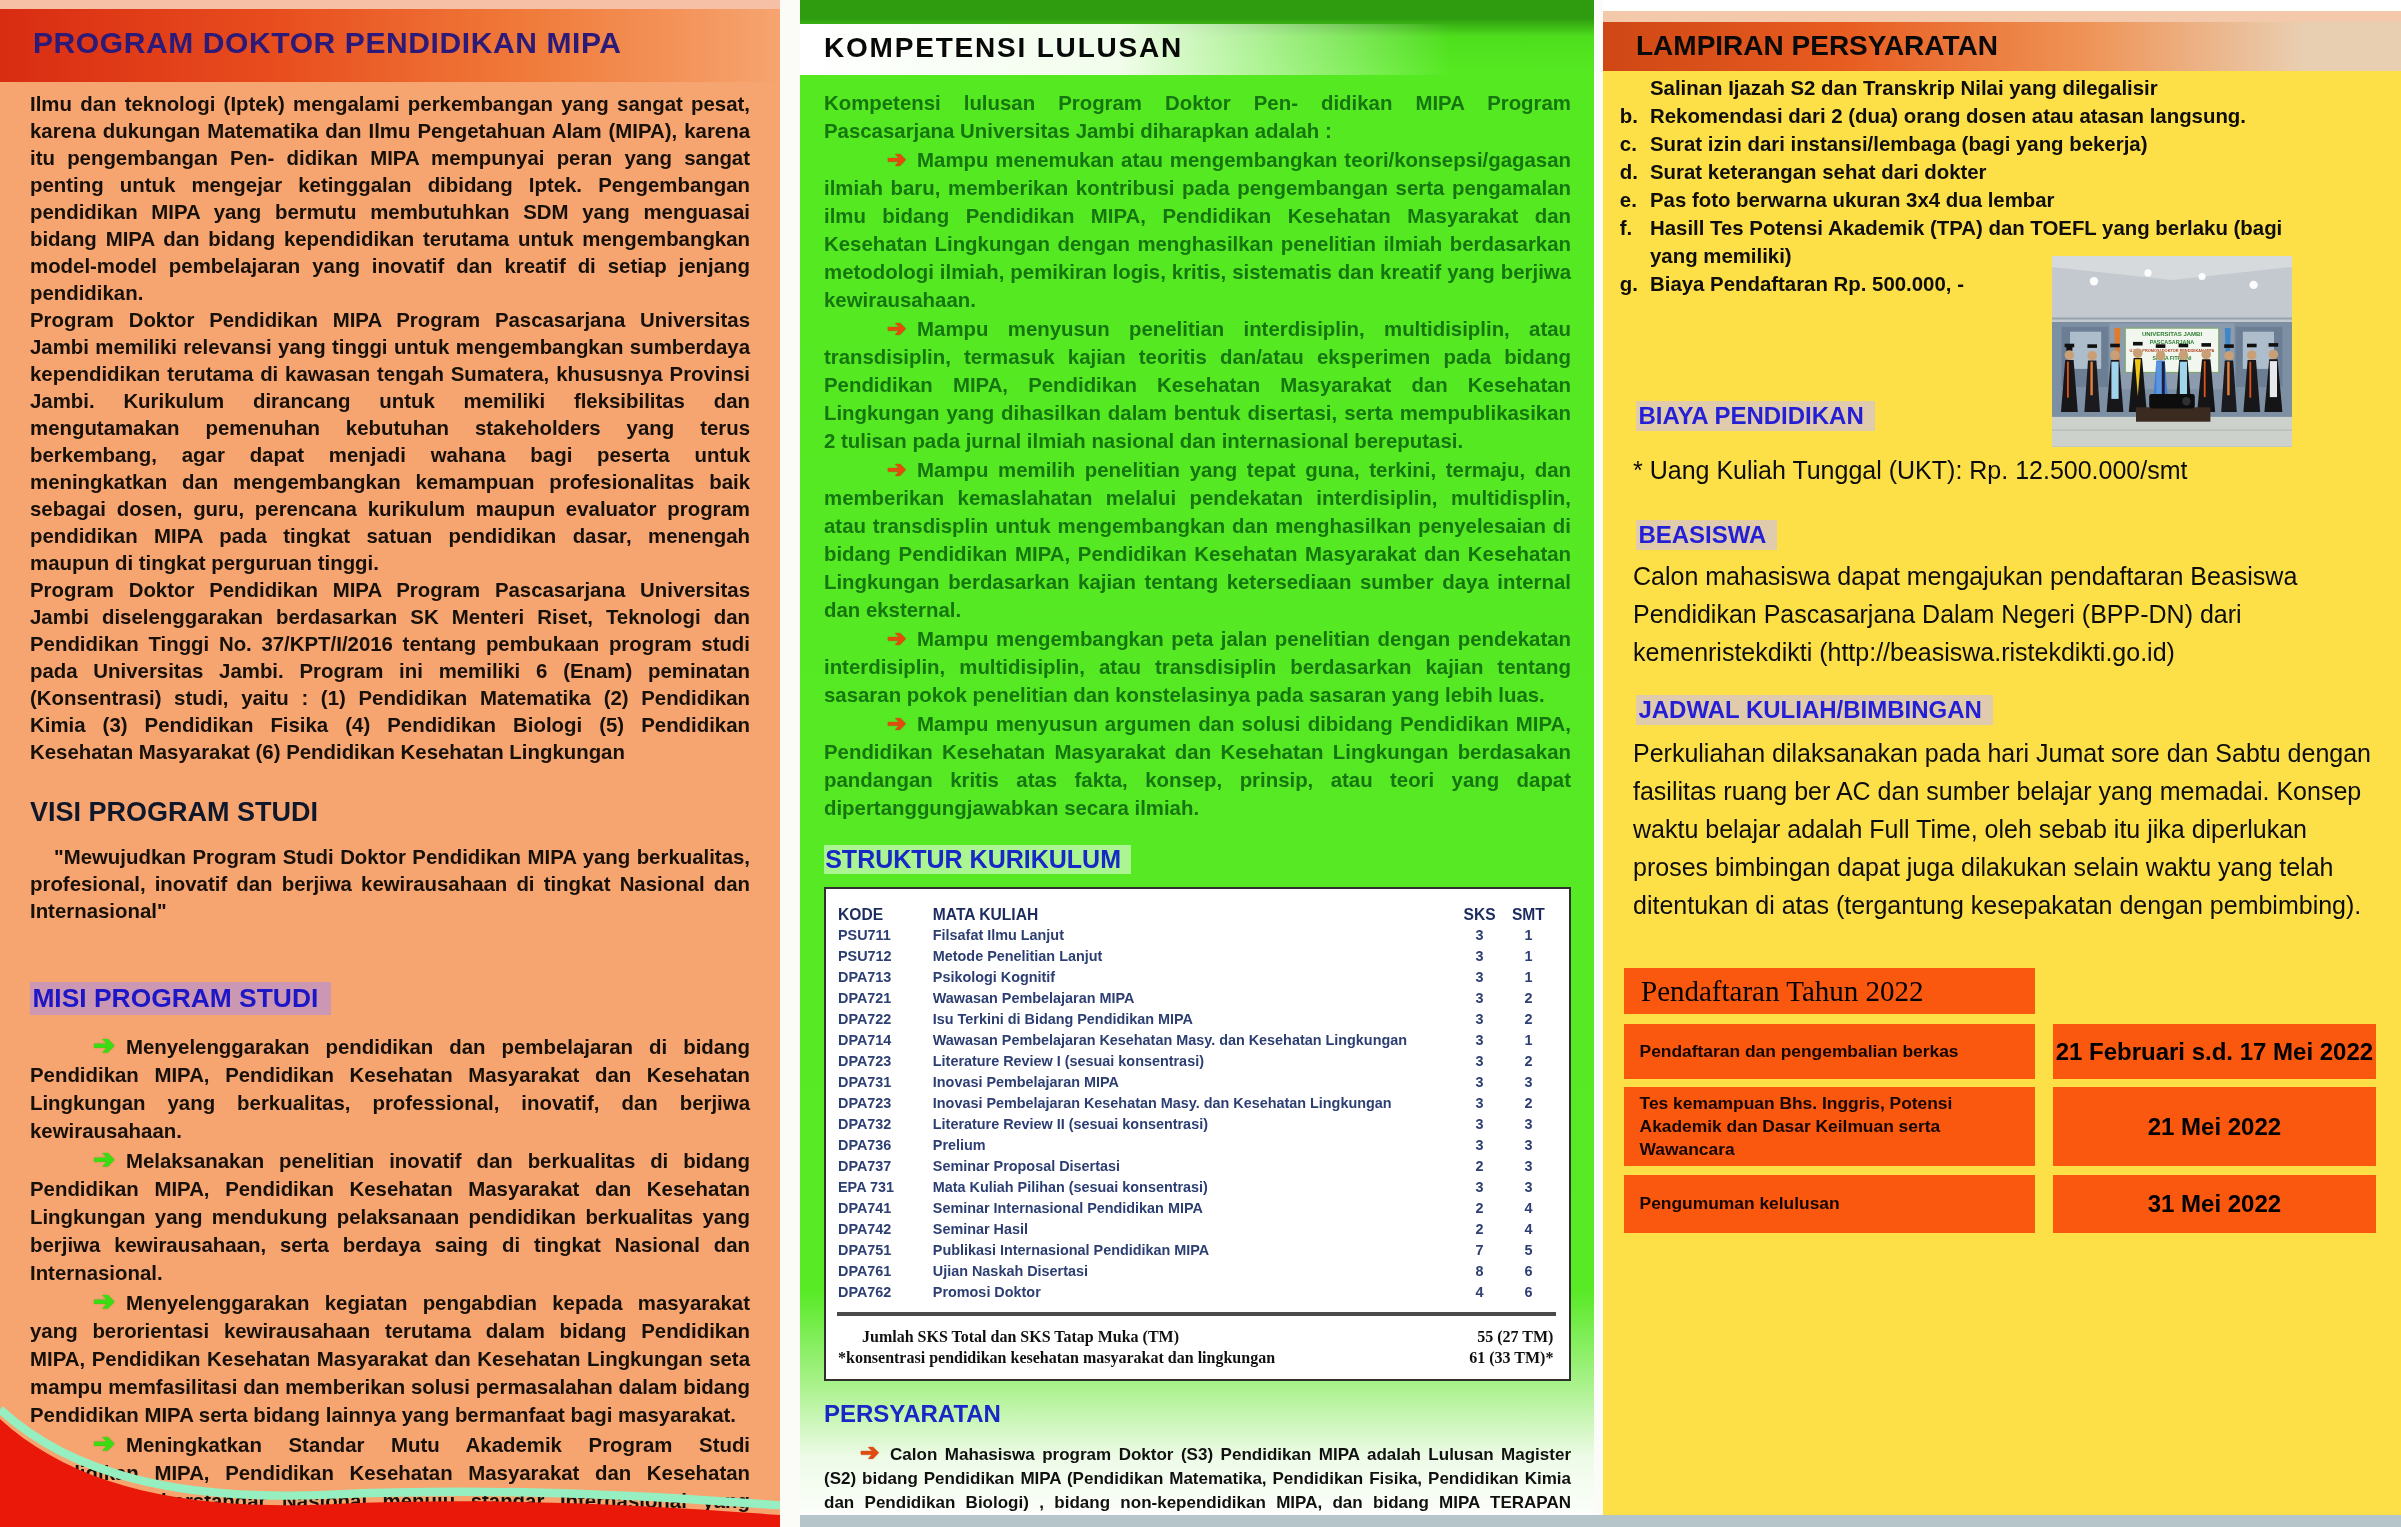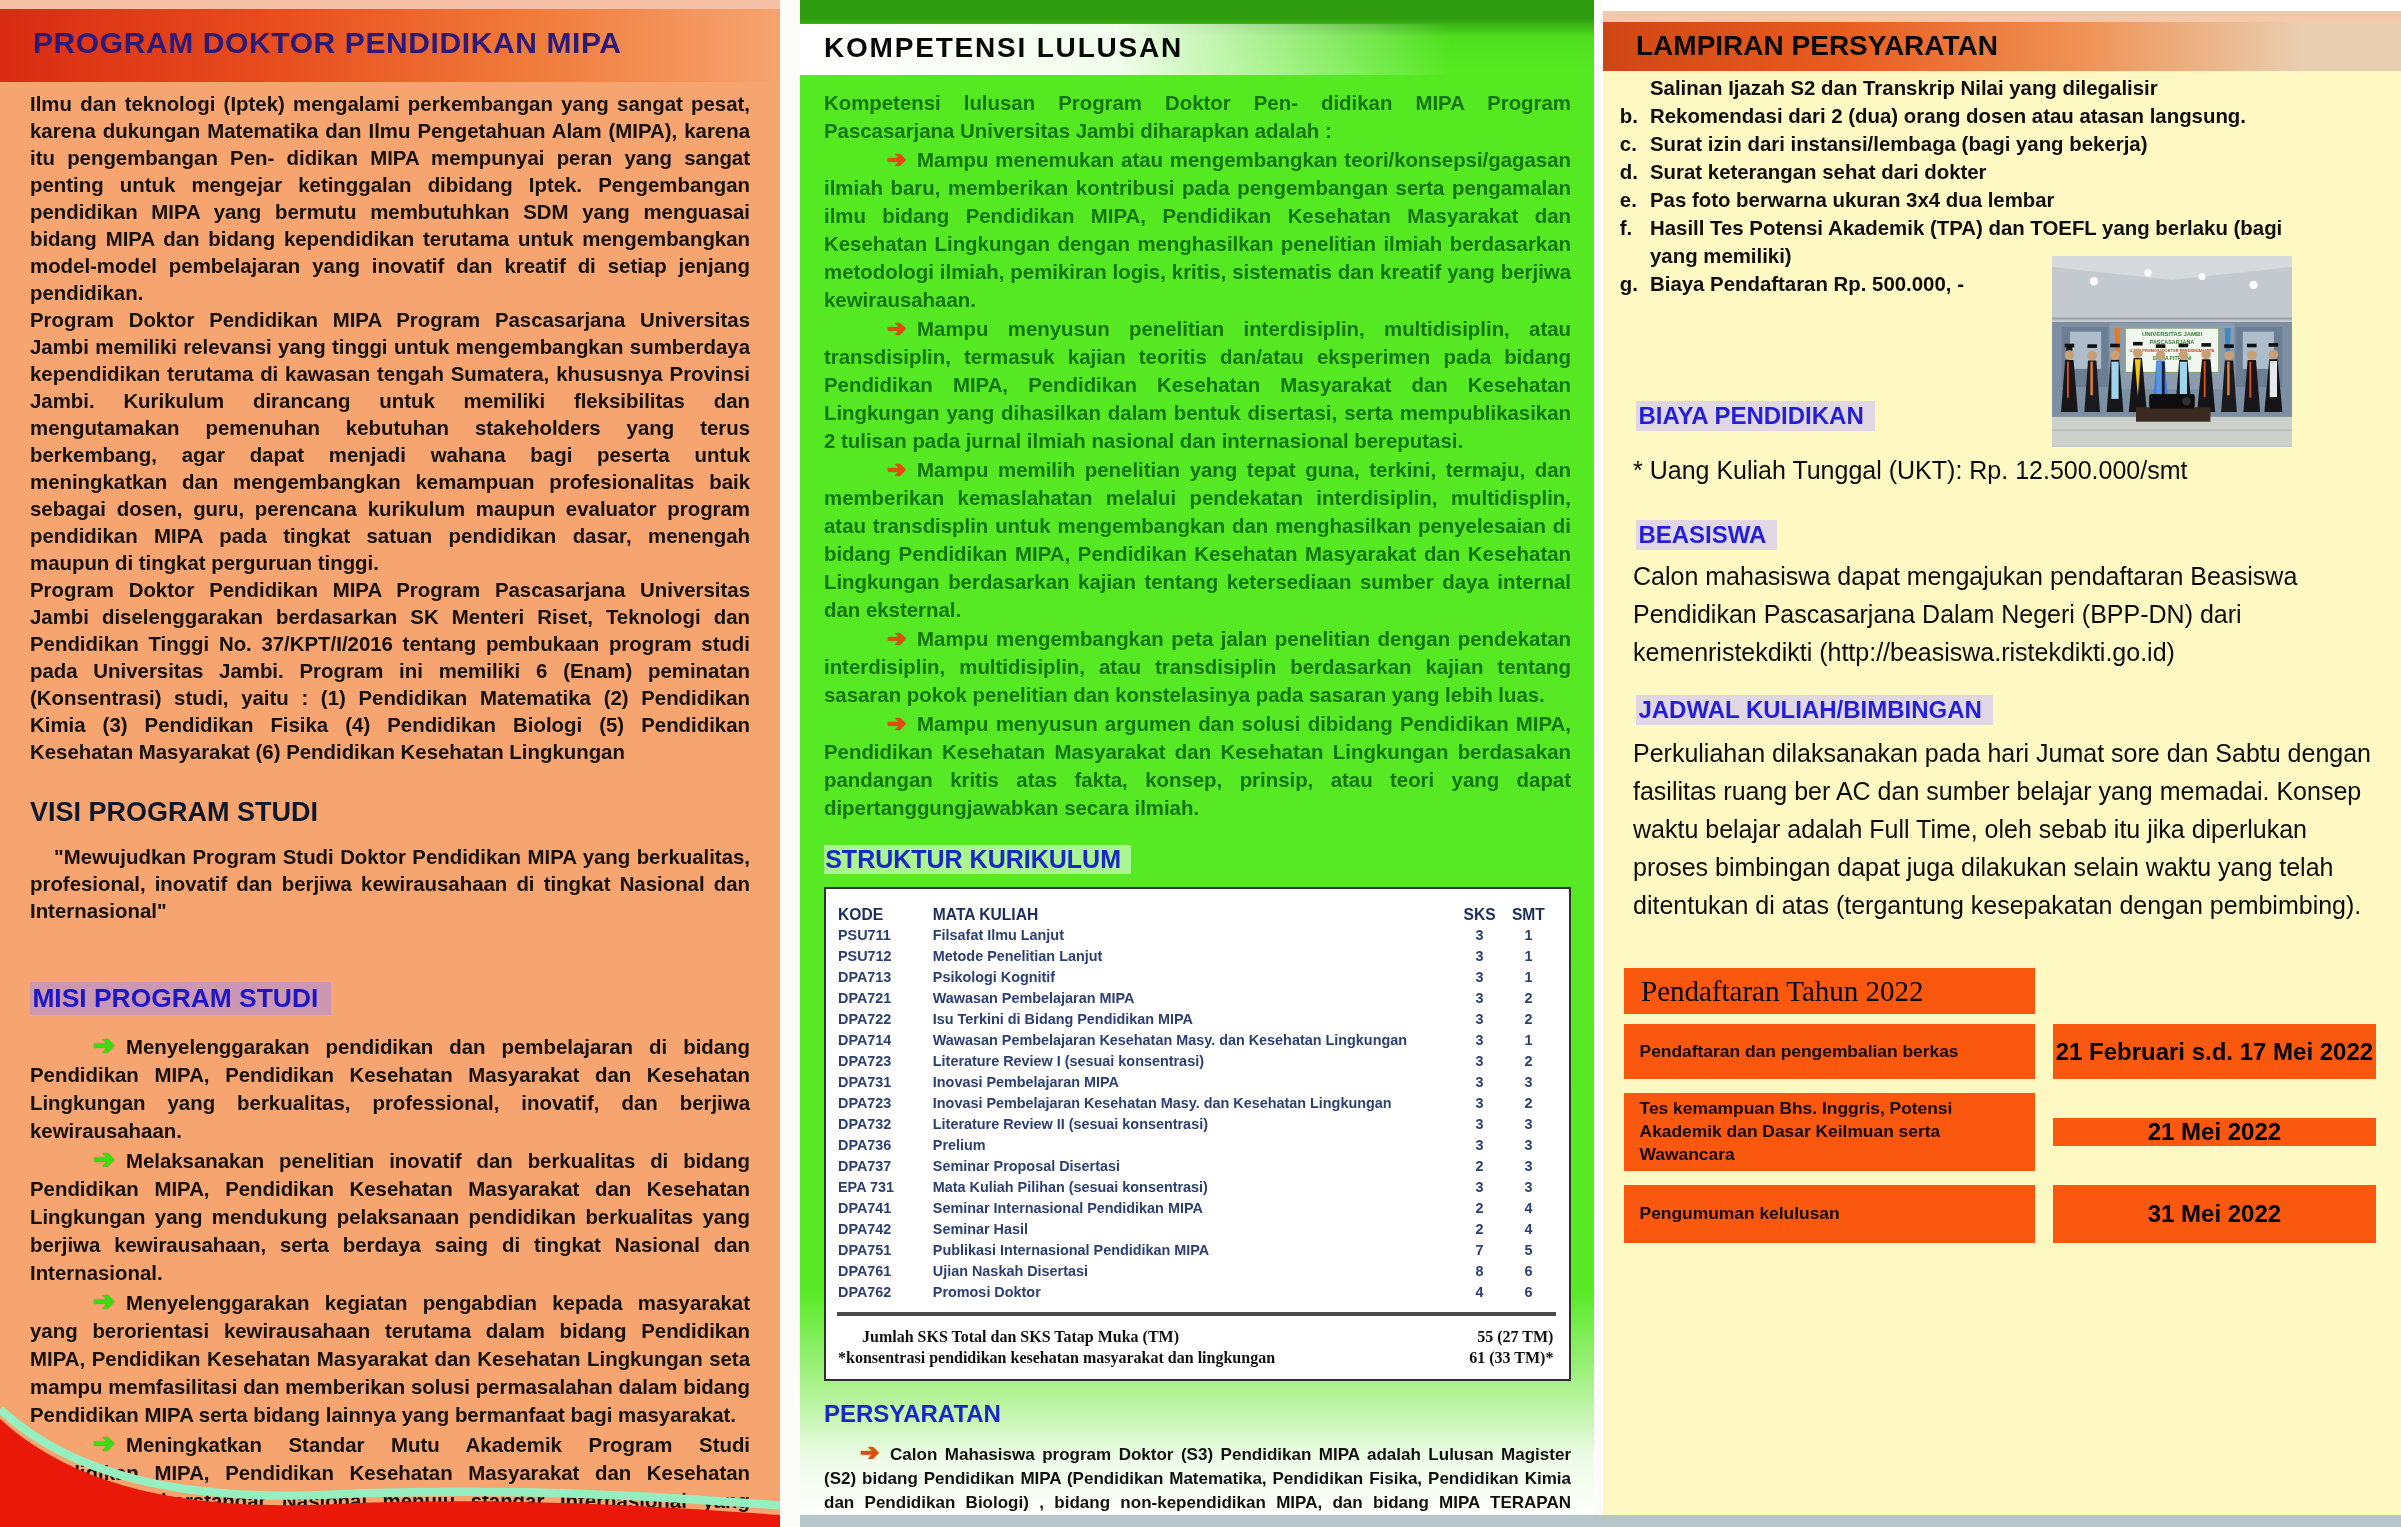--- a/index.html
+++ b/index.html
@@ -50,21 +50,21 @@
             font-size:16px;font-weight:bold;color:#101010;line-height:21.6px;}
   .kur-foot.first{margin-top:9.6px;}
   .kur-foot .fl{padding-left:24px;}
   .kur-foot.second .fl{padding-left:0;}
   .m-per-h{margin-top:19px;font-size:24px;font-weight:bold;color:#1728c6;}
   .per-item{font-size:17px;line-height:24px;font-weight:bold;color:#101010;text-align:justify;
             text-indent:36px;margin:0;}
   .per-item:first-of-type{margin-top:12px;}
 
   
-  #right{left:1603px;top:0;width:798px;height:1527px;background:#fef9c3;}
+  #right{left:1603px;top:0;width:798px;height:1527px;background:#fde047;}
   .r-white{left:0;top:0;width:100%;height:10.8px;background:#ffffff;}
   .r-pink{left:0;top:10.8px;width:100%;height:10.8px;background:#f4c8aa;}
   .r-band{left:0;top:21.6px;width:100%;height:49px;
           background:linear-gradient(90deg,#cf4715 0%,#e85c20 30%,#ef9255 60%,#e9cfb1 88%);}
   .r-title{left:33px;top:30px;font-size:28px;font-weight:bold;color:#0a0a0a;white-space:nowrap;}
   .r-list{left:12px;top:74px;width:696px;}
   .r-item{position:relative;margin:0;padding-left:35px;font-size:20.4px;line-height:28px;
           font-weight:bold;color:#0f0d0b;}
   .r-item .letter{position:absolute;left:4.8px;top:0;}
   .r-photo{left:449px;top:256px;width:240px;height:191px;}
@@ -74,21 +74,21 @@
   .preg-head{left:21px;top:968px;width:394px;height:46px;background:#fa570f;
              font-family:"Liberation Serif",serif;font-size:29px;font-weight:normal;color:#000;
              line-height:46px;padding-left:17px;}
   .preg-table{left:21px;top:1024px;width:752px;}
   .preg-row{display:flex;gap:18px;margin-bottom:8.4px;}
   .preg-row .pl{width:388px;background:#fa570f;color:#140500;font-size:17.4px;font-weight:bold;
                 line-height:23px;padding:4.8px 7.2px 4.8px 15.6px;display:flex;align-items:center;}
   .preg-row .pr{flex:1;background:#fa570f;display:flex;align-items:center;justify-content:center;
                 font-family:Liberation Sans, sans-serif;font-size:24px;font-weight:bold;color:#000;}
   .preg-row.r1{height:55px;}
-  .preg-row.r2{height:89px;align-items:center;}
+  .preg-row.r2{height:79px;}
   .preg-row.r3{height:58px;}
   .bottom-strip{left:800px;top:1515px;width:1601px;height:12px;background:#b6c5c9;}
 </style>
 </head>
 <body>
 
 <div id="page">
 
   <div id="left" class="abs">
     <div class="abs l-topstrip"></div>

